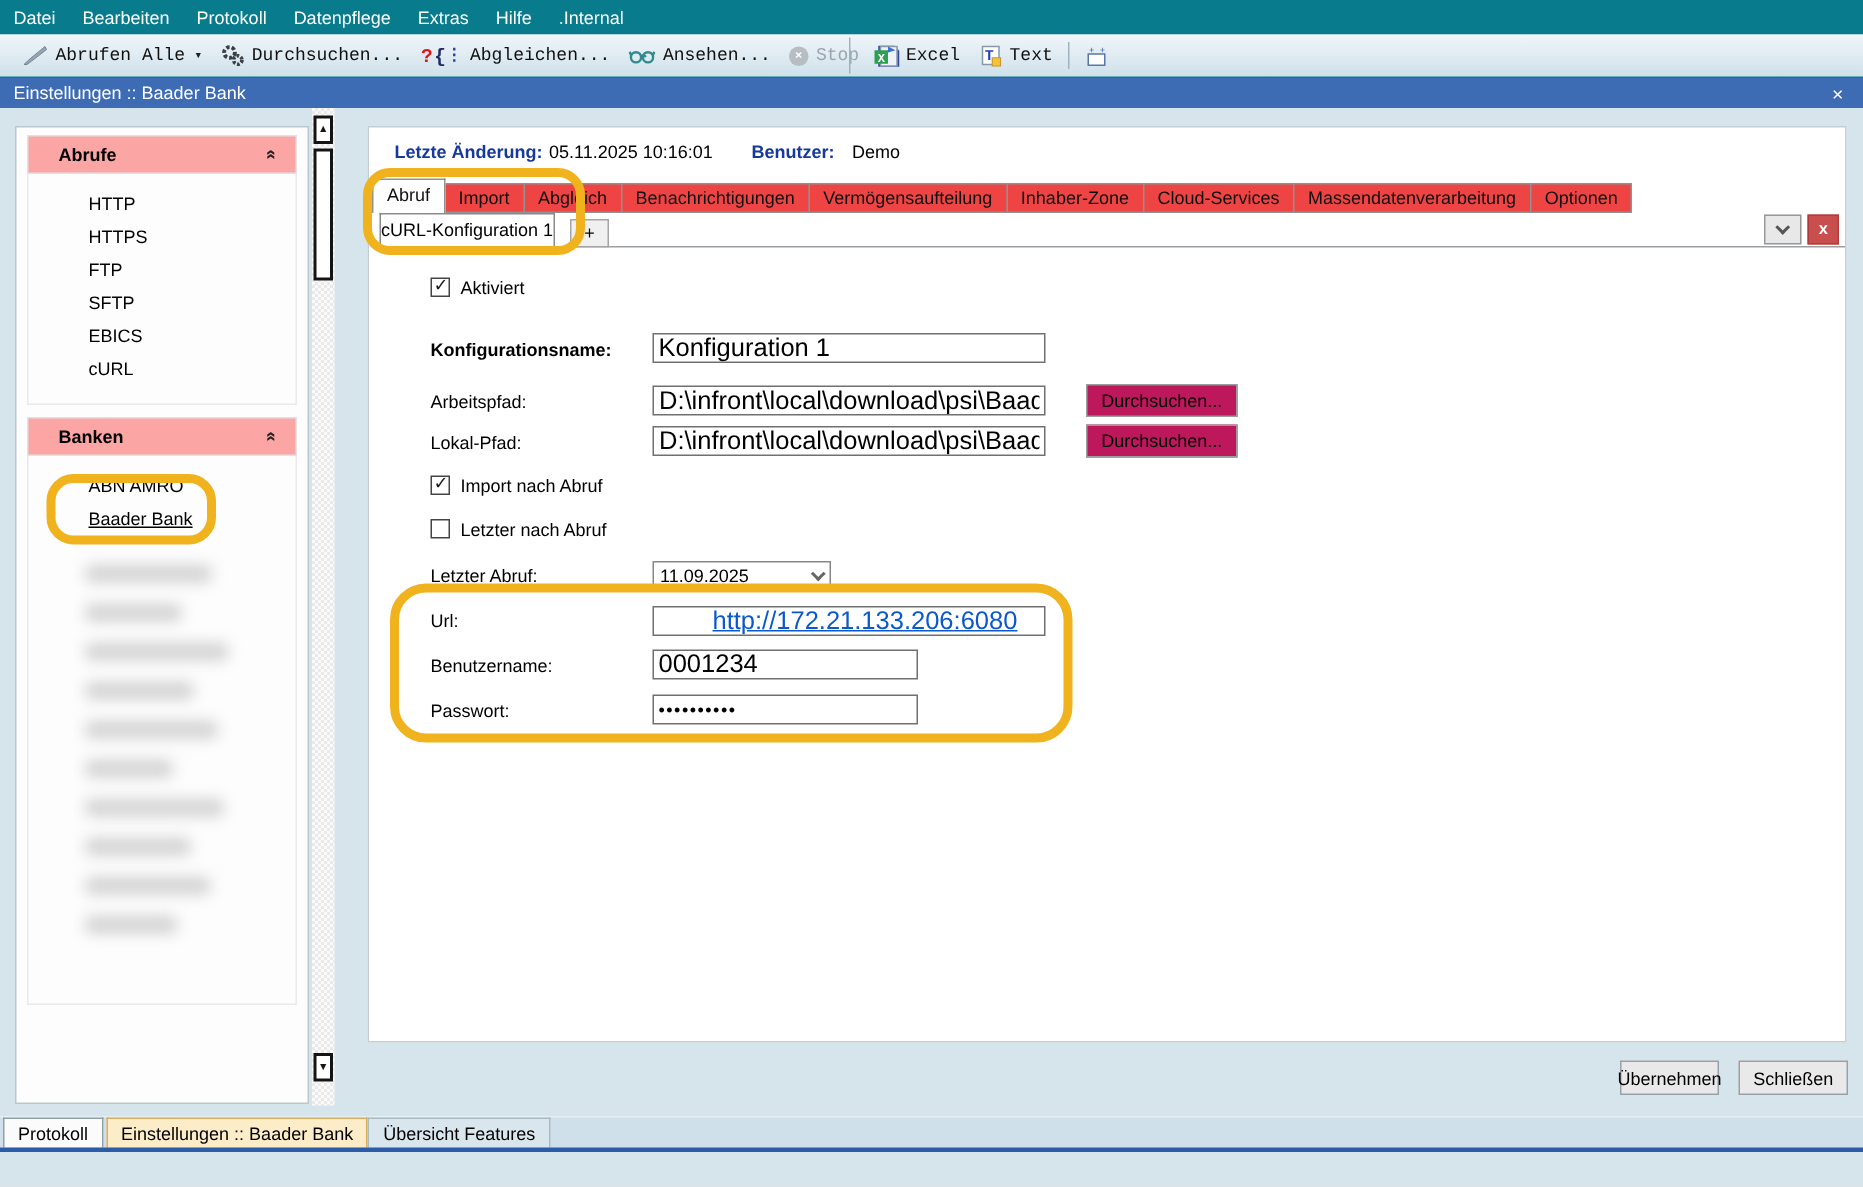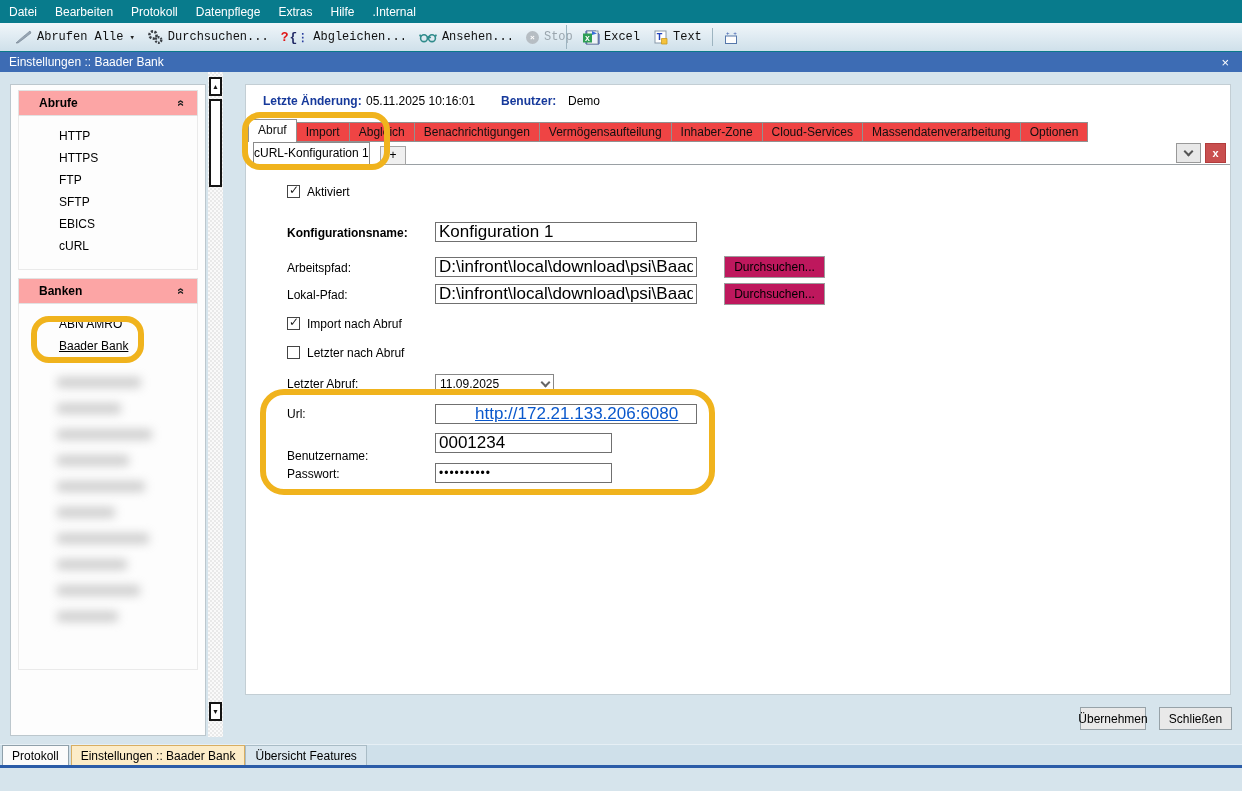--- a/index.html
+++ b/index.html
@@ -319,21 +319,21 @@
     <div class="combo" style="left:189px;top:289px;width:119px">
       <span>11.09.2025</span>
       <span class="chev"></span>
     </div>
 
     <span class="lbl" style="left:41px;top:322px">Url:</span>
     <div class="txt urlbox" style="left:189px;top:319px;width:262px">
       <span class="link">http://172.21.133.206:6080</span>
     </div>
 
-    <span class="lbl" style="left:41px;top:364px">Benutzername:</span>
+    <span class="lbl" style="left:41px;top:352px">Benutzername:</span>
     <input class="txt" style="left: 189px; top: 348px; width: 177px;" value="0001234">
 
     <span class="lbl" style="left:41px;top:382px">Passwort:</span>
     <input class="txt pw" style="left: 189px; top: 378px; width: 177px;" value="••••••••••">
   </div>
 
   <button class="push-btn" style="left:1080px;top:707px;width:66px;height:23px">Übernehmen</button>
   <button class="push-btn" style="left:1159px;top:707px;width:73px;height:23px">Schließen</button>
 
   <div class="bottom-tabs">

